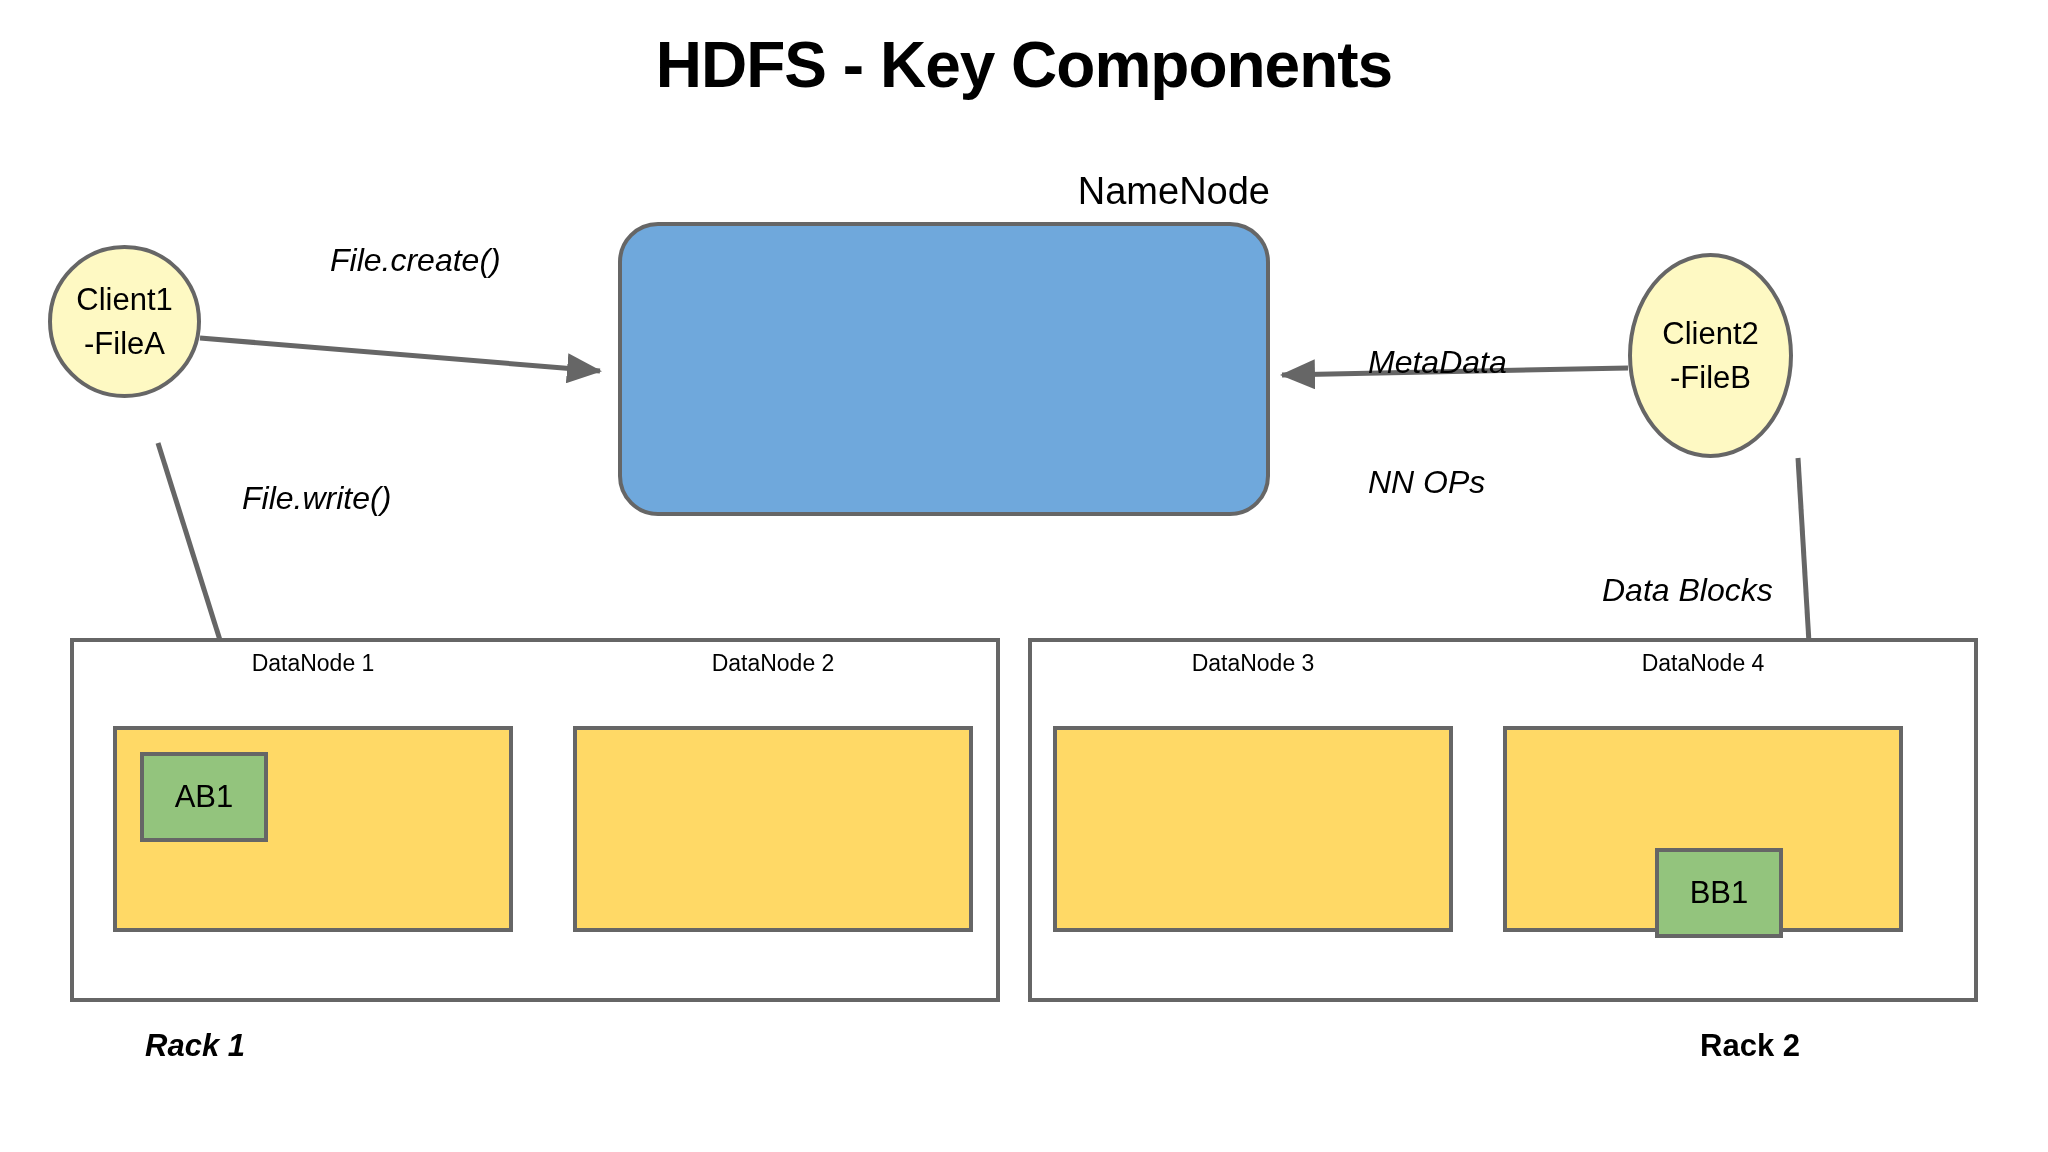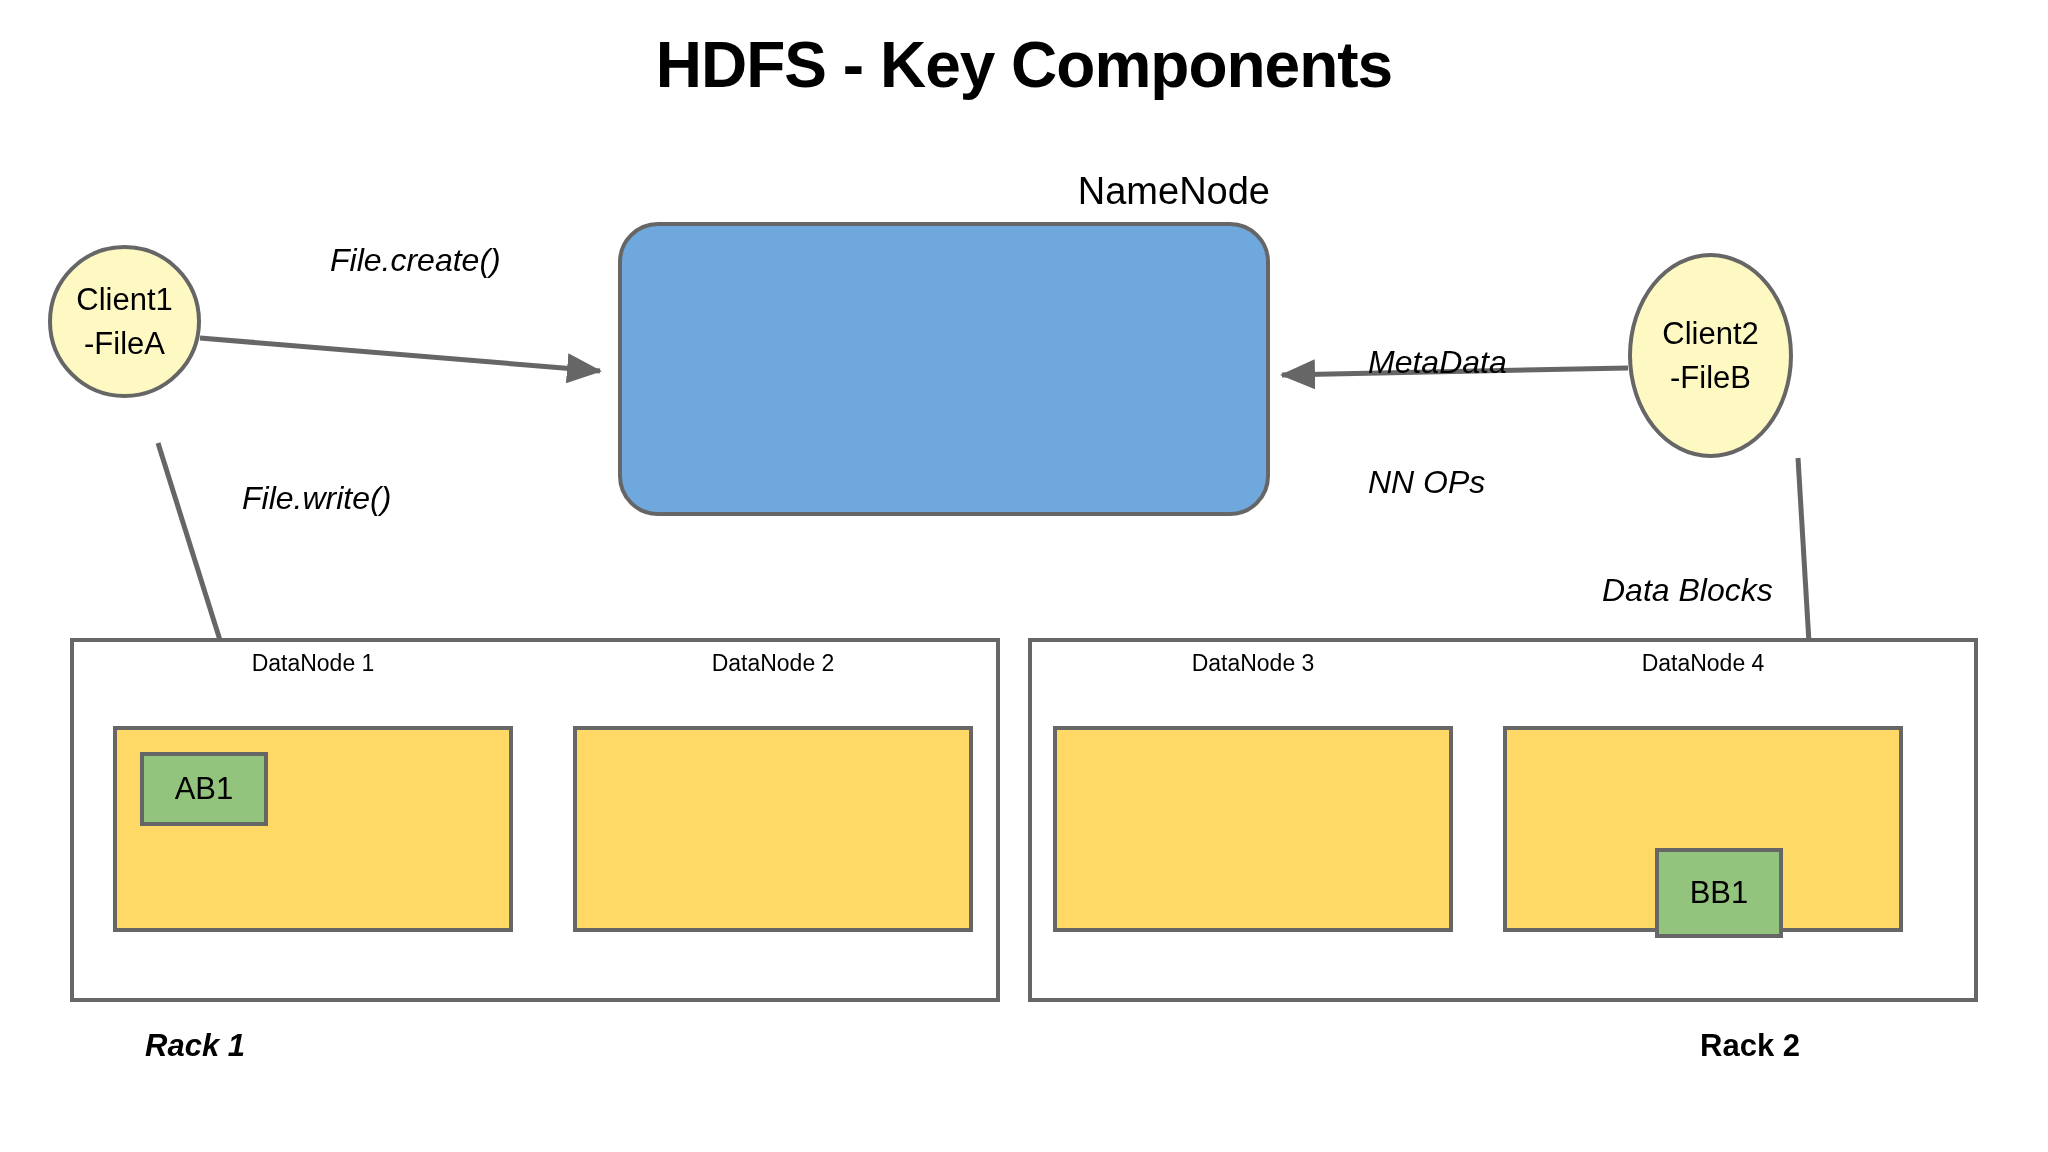--- a/index.html
+++ b/index.html
@@ -155,21 +155,21 @@
     position: absolute;
     background: #93c47d;
     border: 4px solid #666666;
     box-sizing: border-box;
     display: flex;
     align-items: center;
     justify-content: center;
     font-size: 31px;
     color: #000000;
   }
-  #block-ab1 { left: 140px;  top: 752px; width: 128px; height: 74px; }
+  #block-ab1 { left: 140px;  top: 752px; width: 128px; height: 90px; }
   #block-bb1 { left: 1655px; top: 848px; width: 128px; height: 90px; }
 </style>
 </head>
 <body>
 
 <div id="canvas">
 
   <svg id="wires" viewBox="0 0 2048 1152">
     <defs>
       <marker id="arrowhead" markerWidth="7" markerHeight="6" refX="6.6" refY="3" orient="auto" markerUnits="strokeWidth">

